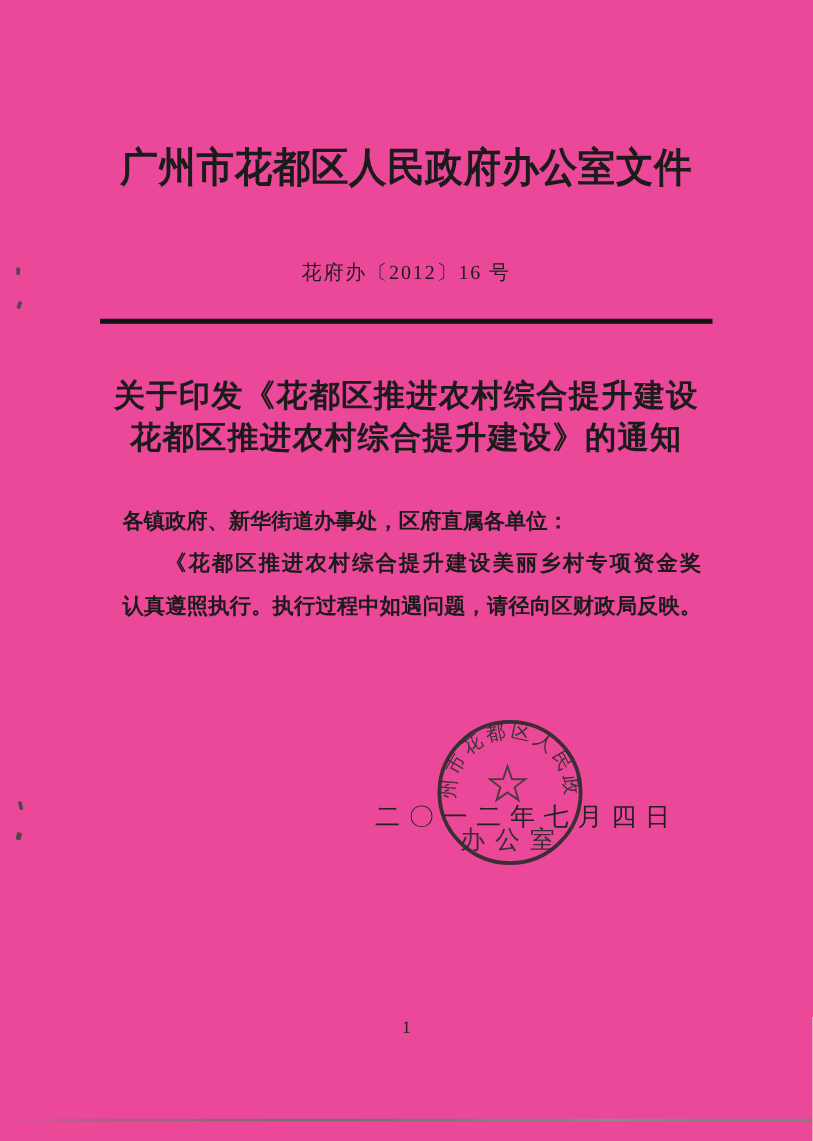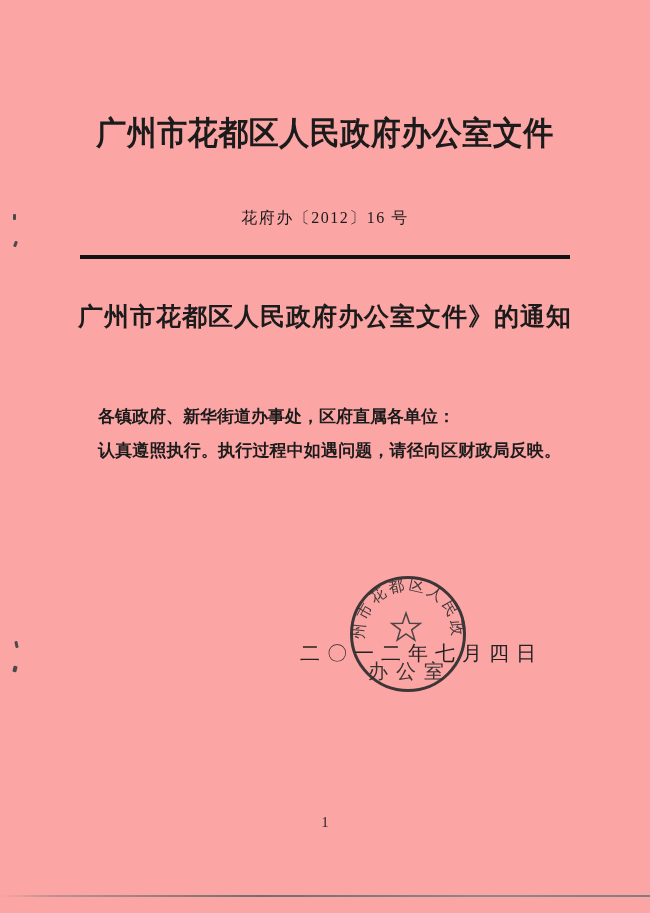--- a/index.html
+++ b/index.html
@@ -1,18 +1,18 @@
 <!DOCTYPE html>
 <html><head>
 <meta charset="utf-8">
 <style>
   html,body { margin:0; padding:0; background:#e8e8e8; }
   .page {
     position:relative; width:650px; height:913px; margin:0 auto;
-    background:#fca5a5; overflow:hidden;
+    background:#ec4899; overflow:hidden;
     font-family:"Liberation Serif","DejaVu Serif",serif;
     color:#1b1b1b;
   }
   .header-title {
     position:absolute; top:112px; left:0; width:100%;
     text-align:center; font-size:30px; font-weight:900;
     letter-spacing:0.5px; transform:scaleY(1.08); transform-origin:center top;
     white-space:nowrap;
   }
   .doc-number {
@@ -75,25 +75,27 @@
 
 <div class="page">
 
   <div class="header-title">广州市花都区人民政府办公室文件</div>
 
   <div class="doc-number">花府办〔2012〕16 号</div>
 
   <div class="rule"></div>
 
   <div class="notice-title">
-    <div>广州市花都区人民政府办公室文件》的通知</div>
+    <div>关于印发《花都区推进农村综合提升建设</div>
+    <div>花都区推进农村综合提升建设》的通知</div>
   </div>
 
   <div class="body-block">
     <div class="body-line salutation">各镇政府、新华街道办事处，区府直属各单位：</div>
+    <div class="body-line indent">《花都区推进农村综合提升建设美丽乡村专项资金奖</div>
     <div class="body-line">认真遵照执行。执行过程中如遇问题，请径向区财政局反映。</div>
   </div>
 
   <div class="issue-date">二〇一二年七月四日</div>
 
   <svg class="seal" viewBox="0 0 120 120" width="120" height="120">
     <circle class="ring" cx="60" cy="60" r="56.5"></circle>
     <defs>
       <path id="sealArc" d="M 17.9,72.9 A 44,44 0 1 1 102.1,72.9" fill="none"></path>
     </defs>

